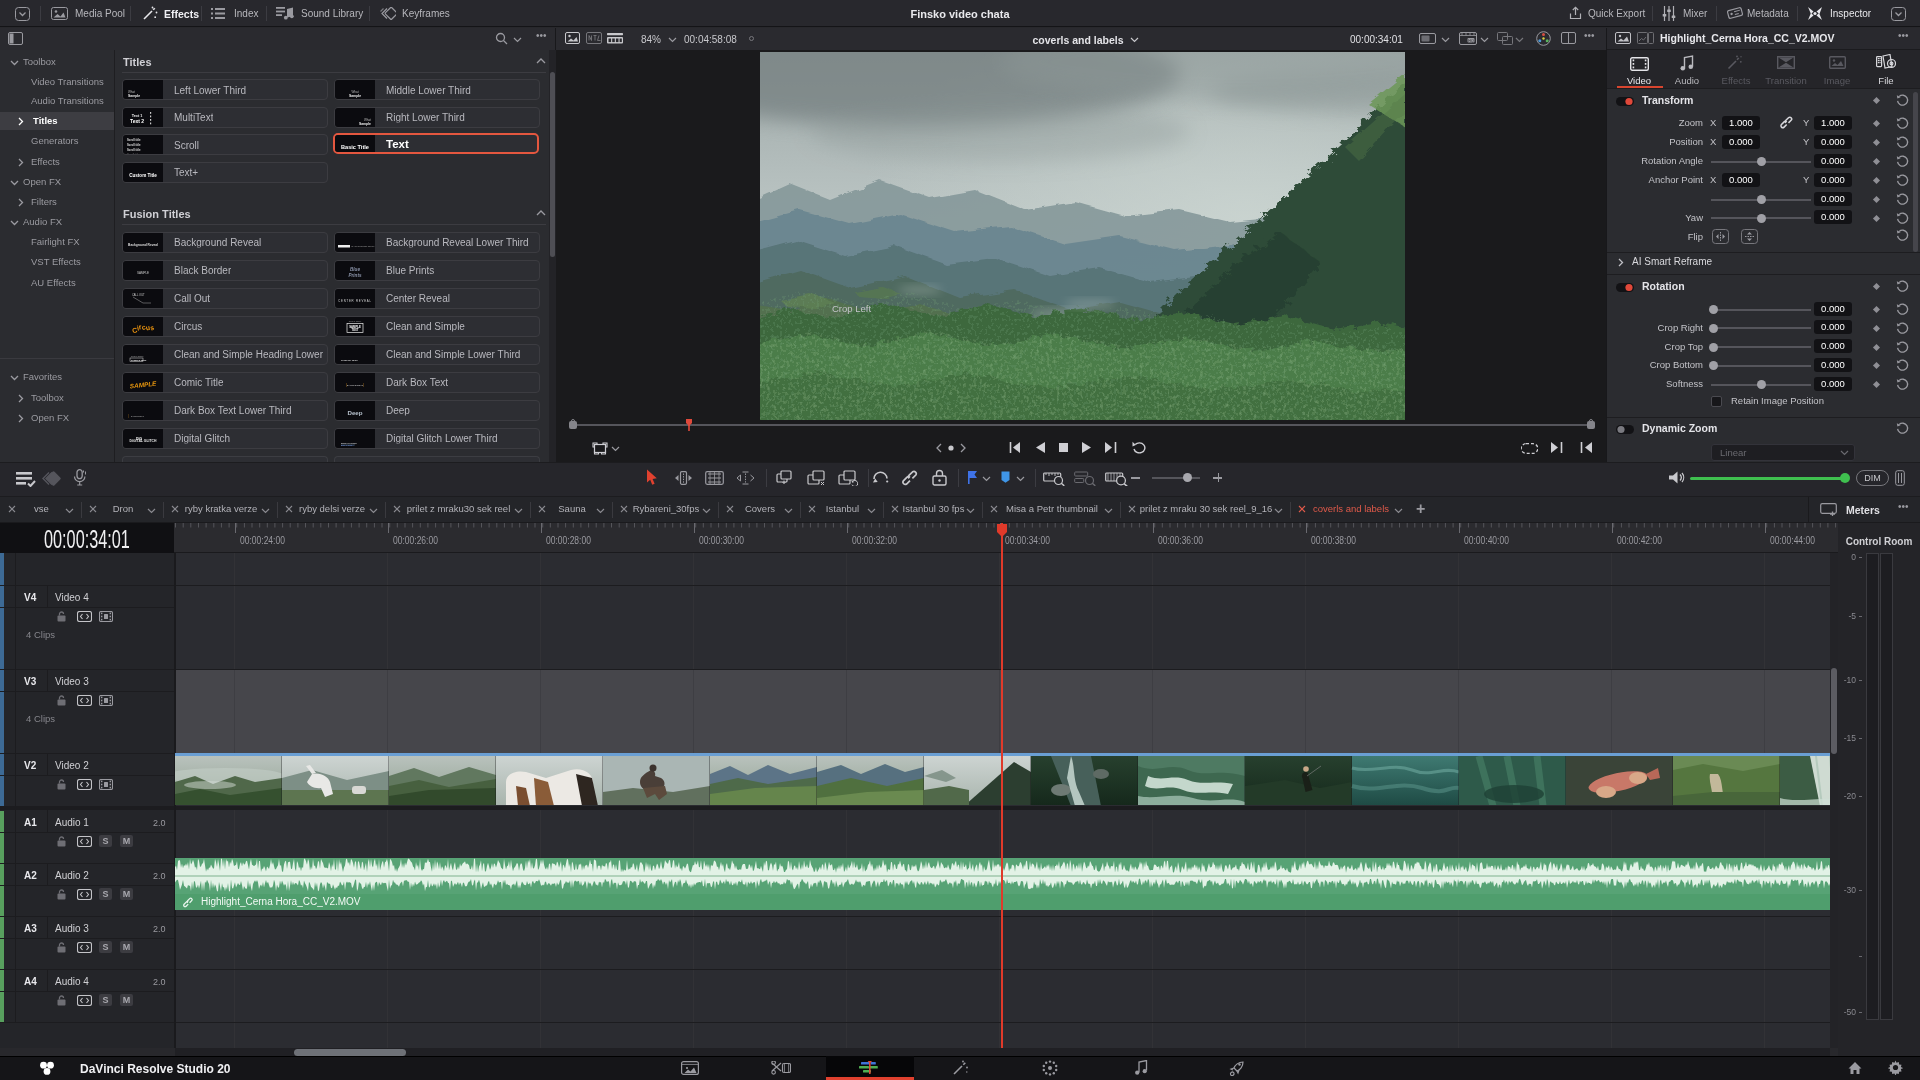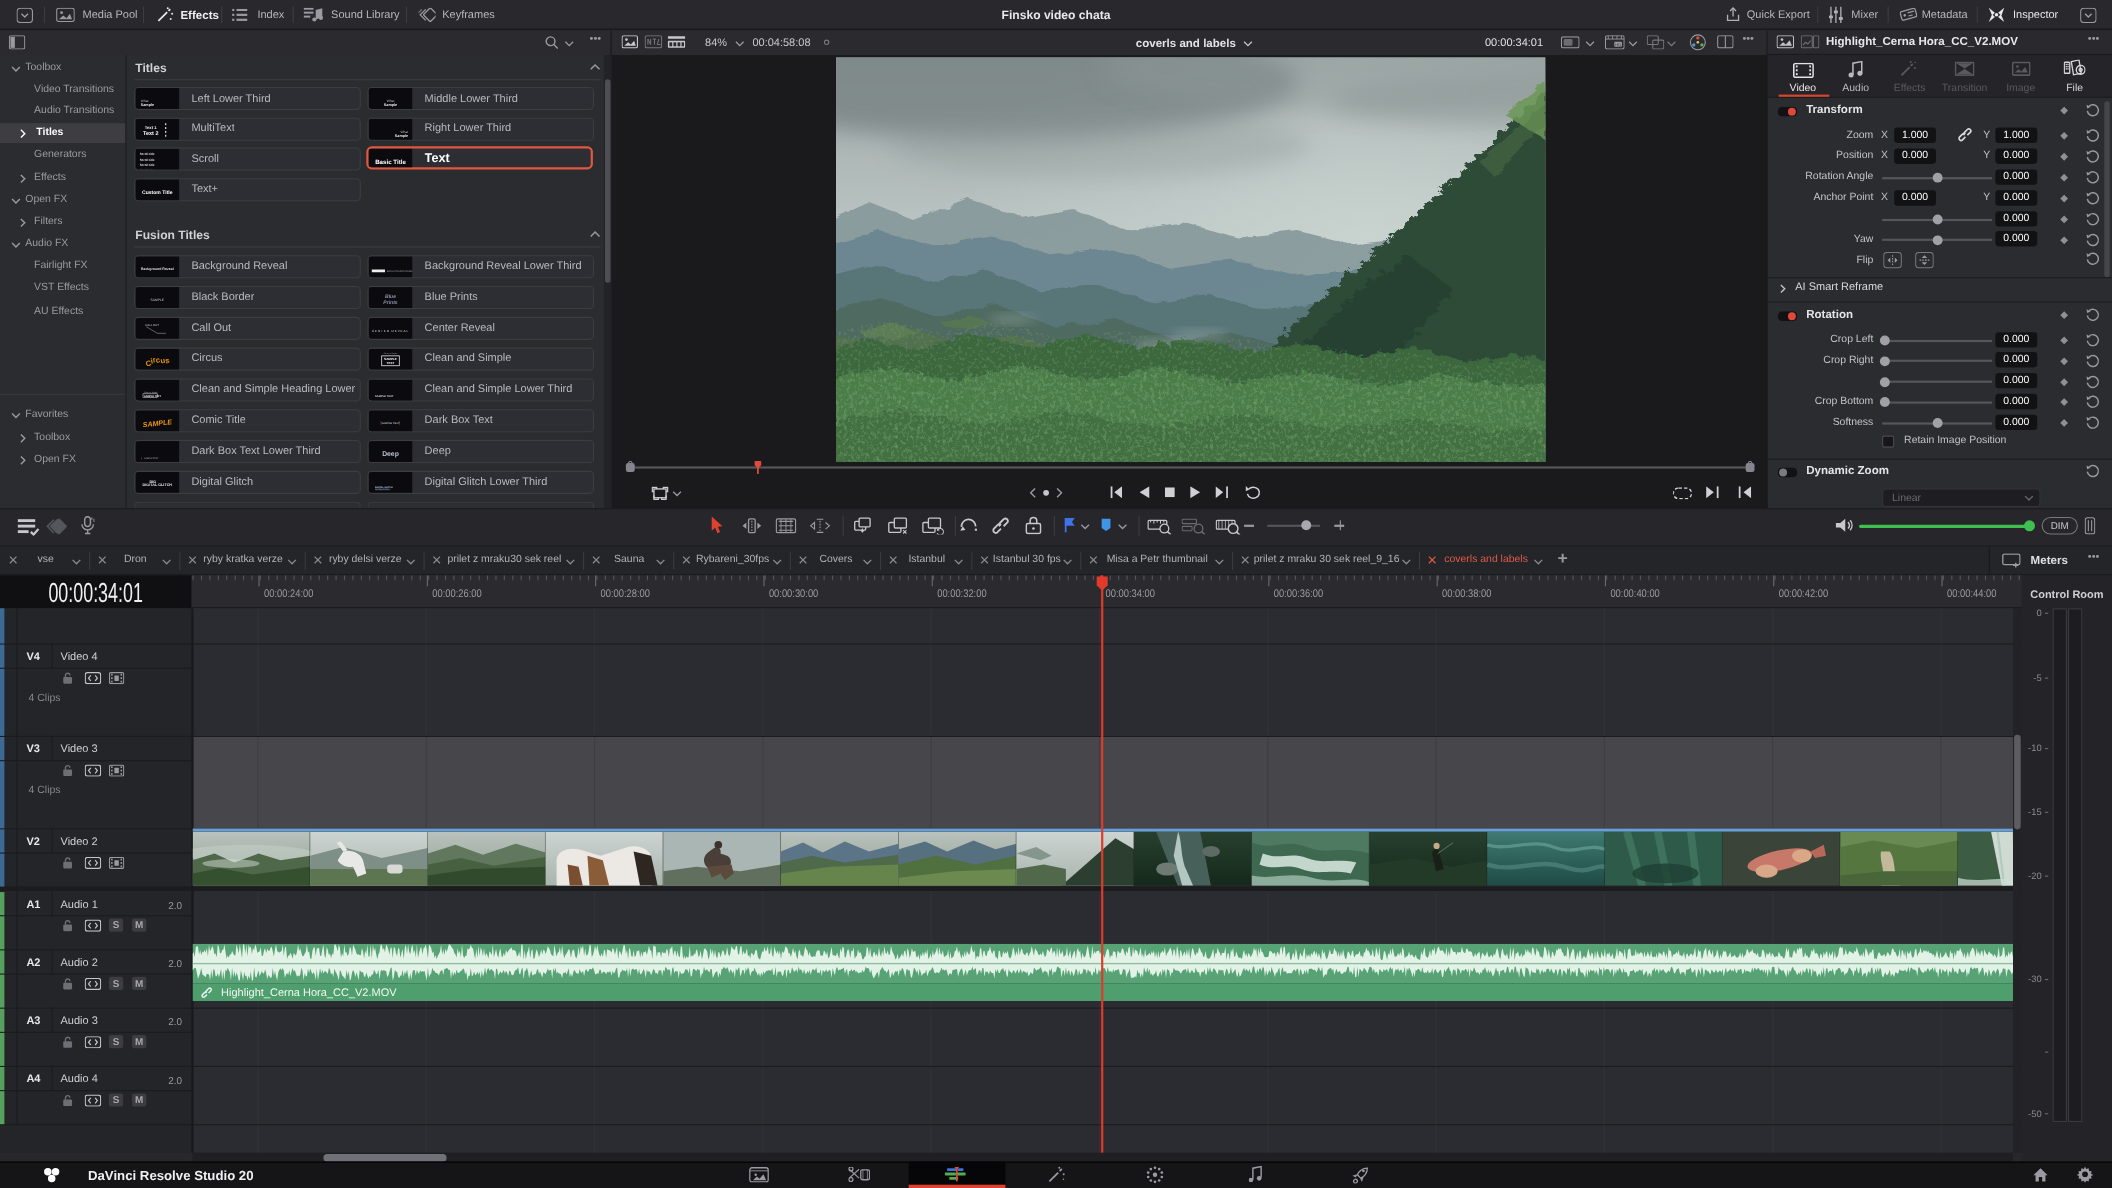--- a/index.html
+++ b/index.html
@@ -785,21 +785,21 @@
       <circle cx="13" cy="4.5" r="3.6" fill="#e0483a"></circle>
     </svg>
     <div class="txt" style="left:1642px;top:280px;font-size:10.5px;color:#e4e4e8;font-weight:bold">Rotation</div>
     <svg class="abs" style="left:1872px;top:282px" width="9" height="9" viewBox="0 0 9 9">
       <rect x="2" y="2" width="5" height="5" fill="#8f8f95" transform="rotate(45 4.5 4.5)"></rect>
     </svg>
     <svg class="abs" style="left:1896px;top:280px" width="13" height="13" viewBox="0 0 13 13">
       <path d="M3.2 2.5A5 5 0 1 1 1.6 6.8" fill="none" stroke="#9a9aa0" stroke-width="1.3"></path>
       <path d="M0.8 1.2l0.6 3.4 3.2-1.4z" fill="#9a9aa0"></path>
     </svg>
-    <div class="txt" style="left:0;width:1703px;text-align:right;top:303px;font-size:9.5px;color:#c3c3c8;font-weight:normal">Crop Left</div>
+    <div class="txt" style="left:0;width:1703px;text-align:center;top:303px;font-size:9.5px;color:#c3c3c8;font-weight:normal">Crop Left</div>
     <div class="abs" style="left:1711px;top:308.5px;width:100px;height:2px;background:#55555b"></div>
     <div class="abs" style="left:1709.0px;top:305.0px;width:9px;height:9px;border-radius:50%;background:#a0a0a6"></div>
     <div class="abs" style="left:1814px;top:301.5px;width:38px;height:14px;background:#121215;border-radius:3px;color:#ffffff;font-size:9.5px;text-align:center;line-height:14px">0.000</div>
     <svg class="abs" style="left:1872px;top:305px" width="9" height="9" viewBox="0 0 9 9">
       <rect x="2" y="2" width="5" height="5" fill="#8f8f95" transform="rotate(45 4.5 4.5)"></rect>
     </svg>
     <svg class="abs" style="left:1896px;top:303px" width="13" height="13" viewBox="0 0 13 13">
       <path d="M3.2 2.5A5 5 0 1 1 1.6 6.8" fill="none" stroke="#9a9aa0" stroke-width="1.3"></path>
       <path d="M0.8 1.2l0.6 3.4 3.2-1.4z" fill="#9a9aa0"></path>
     </svg>
@@ -807,20 +807,21 @@
     <div class="abs" style="left:1711px;top:327.0px;width:100px;height:2px;background:#55555b"></div>
     <div class="abs" style="left:1709.0px;top:323.5px;width:9px;height:9px;border-radius:50%;background:#a0a0a6"></div>
     <div class="abs" style="left:1814px;top:320.0px;width:38px;height:14px;background:#121215;border-radius:3px;color:#ffffff;font-size:9.5px;text-align:center;line-height:14px">0.000</div>
     <svg class="abs" style="left:1872px;top:323.5px" width="9" height="9" viewBox="0 0 9 9">
       <rect x="2" y="2" width="5" height="5" fill="#8f8f95" transform="rotate(45 4.5 4.5)"></rect>
     </svg>
     <svg class="abs" style="left:1896px;top:321.5px" width="13" height="13" viewBox="0 0 13 13">
       <path d="M3.2 2.5A5 5 0 1 1 1.6 6.8" fill="none" stroke="#9a9aa0" stroke-width="1.3"></path>
       <path d="M0.8 1.2l0.6 3.4 3.2-1.4z" fill="#9a9aa0"></path>
     </svg>
+    <div class="txt" style="left:0;width:1703px;text-align:right;top:340.5px;font-size:9.5px;color:#c3c3c8;font-weight:normal">Crop Top</div>
     <div class="abs" style="left:1711px;top:346.0px;width:100px;height:2px;background:#55555b"></div>
     <div class="abs" style="left:1709.0px;top:342.5px;width:9px;height:9px;border-radius:50%;background:#a0a0a6"></div>
     <div class="abs" style="left:1814px;top:339.0px;width:38px;height:14px;background:#121215;border-radius:3px;color:#ffffff;font-size:9.5px;text-align:center;line-height:14px">0.000</div>
     <svg class="abs" style="left:1872px;top:342.5px" width="9" height="9" viewBox="0 0 9 9">
       <rect x="2" y="2" width="5" height="5" fill="#8f8f95" transform="rotate(45 4.5 4.5)"></rect>
     </svg>
     <svg class="abs" style="left:1896px;top:340.5px" width="13" height="13" viewBox="0 0 13 13">
       <path d="M3.2 2.5A5 5 0 1 1 1.6 6.8" fill="none" stroke="#9a9aa0" stroke-width="1.3"></path>
       <path d="M0.8 1.2l0.6 3.4 3.2-1.4z" fill="#9a9aa0"></path>
     </svg>

